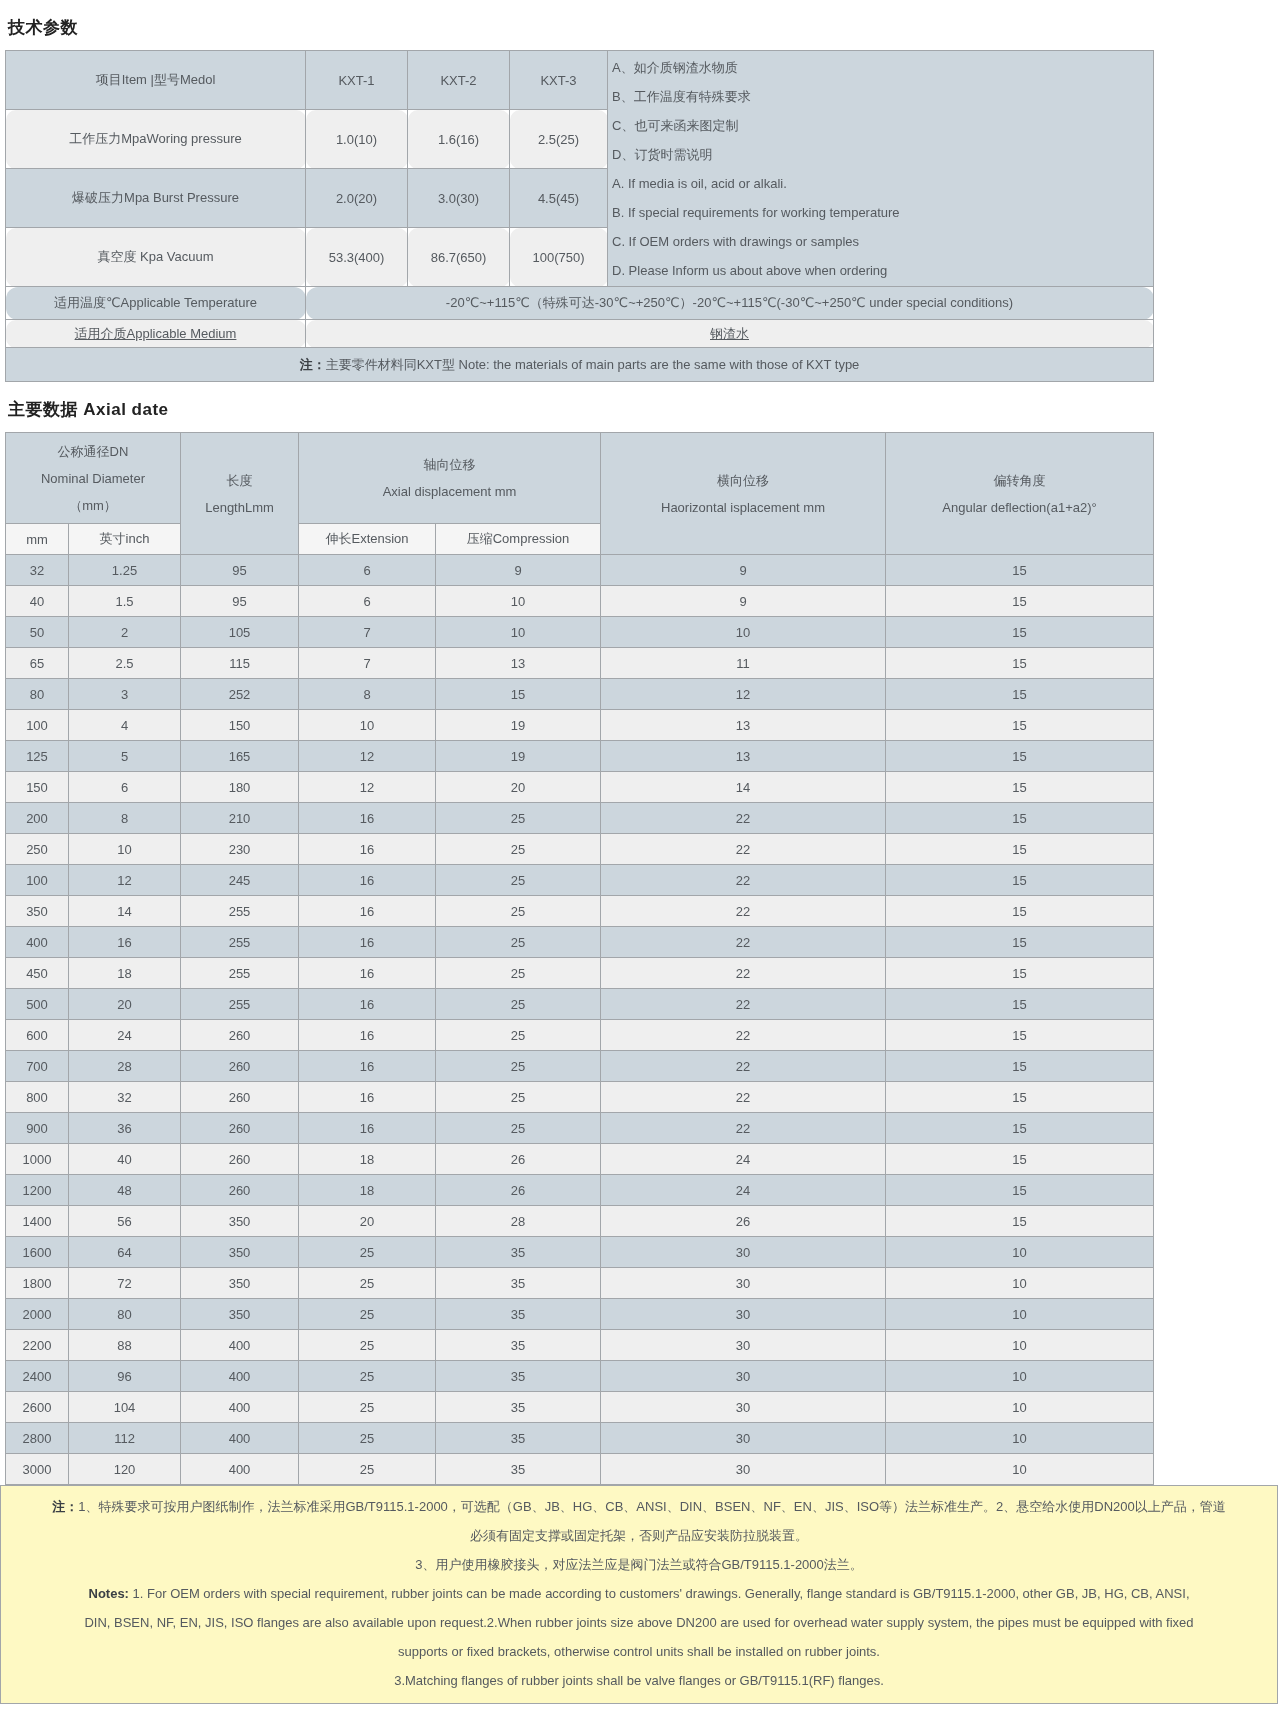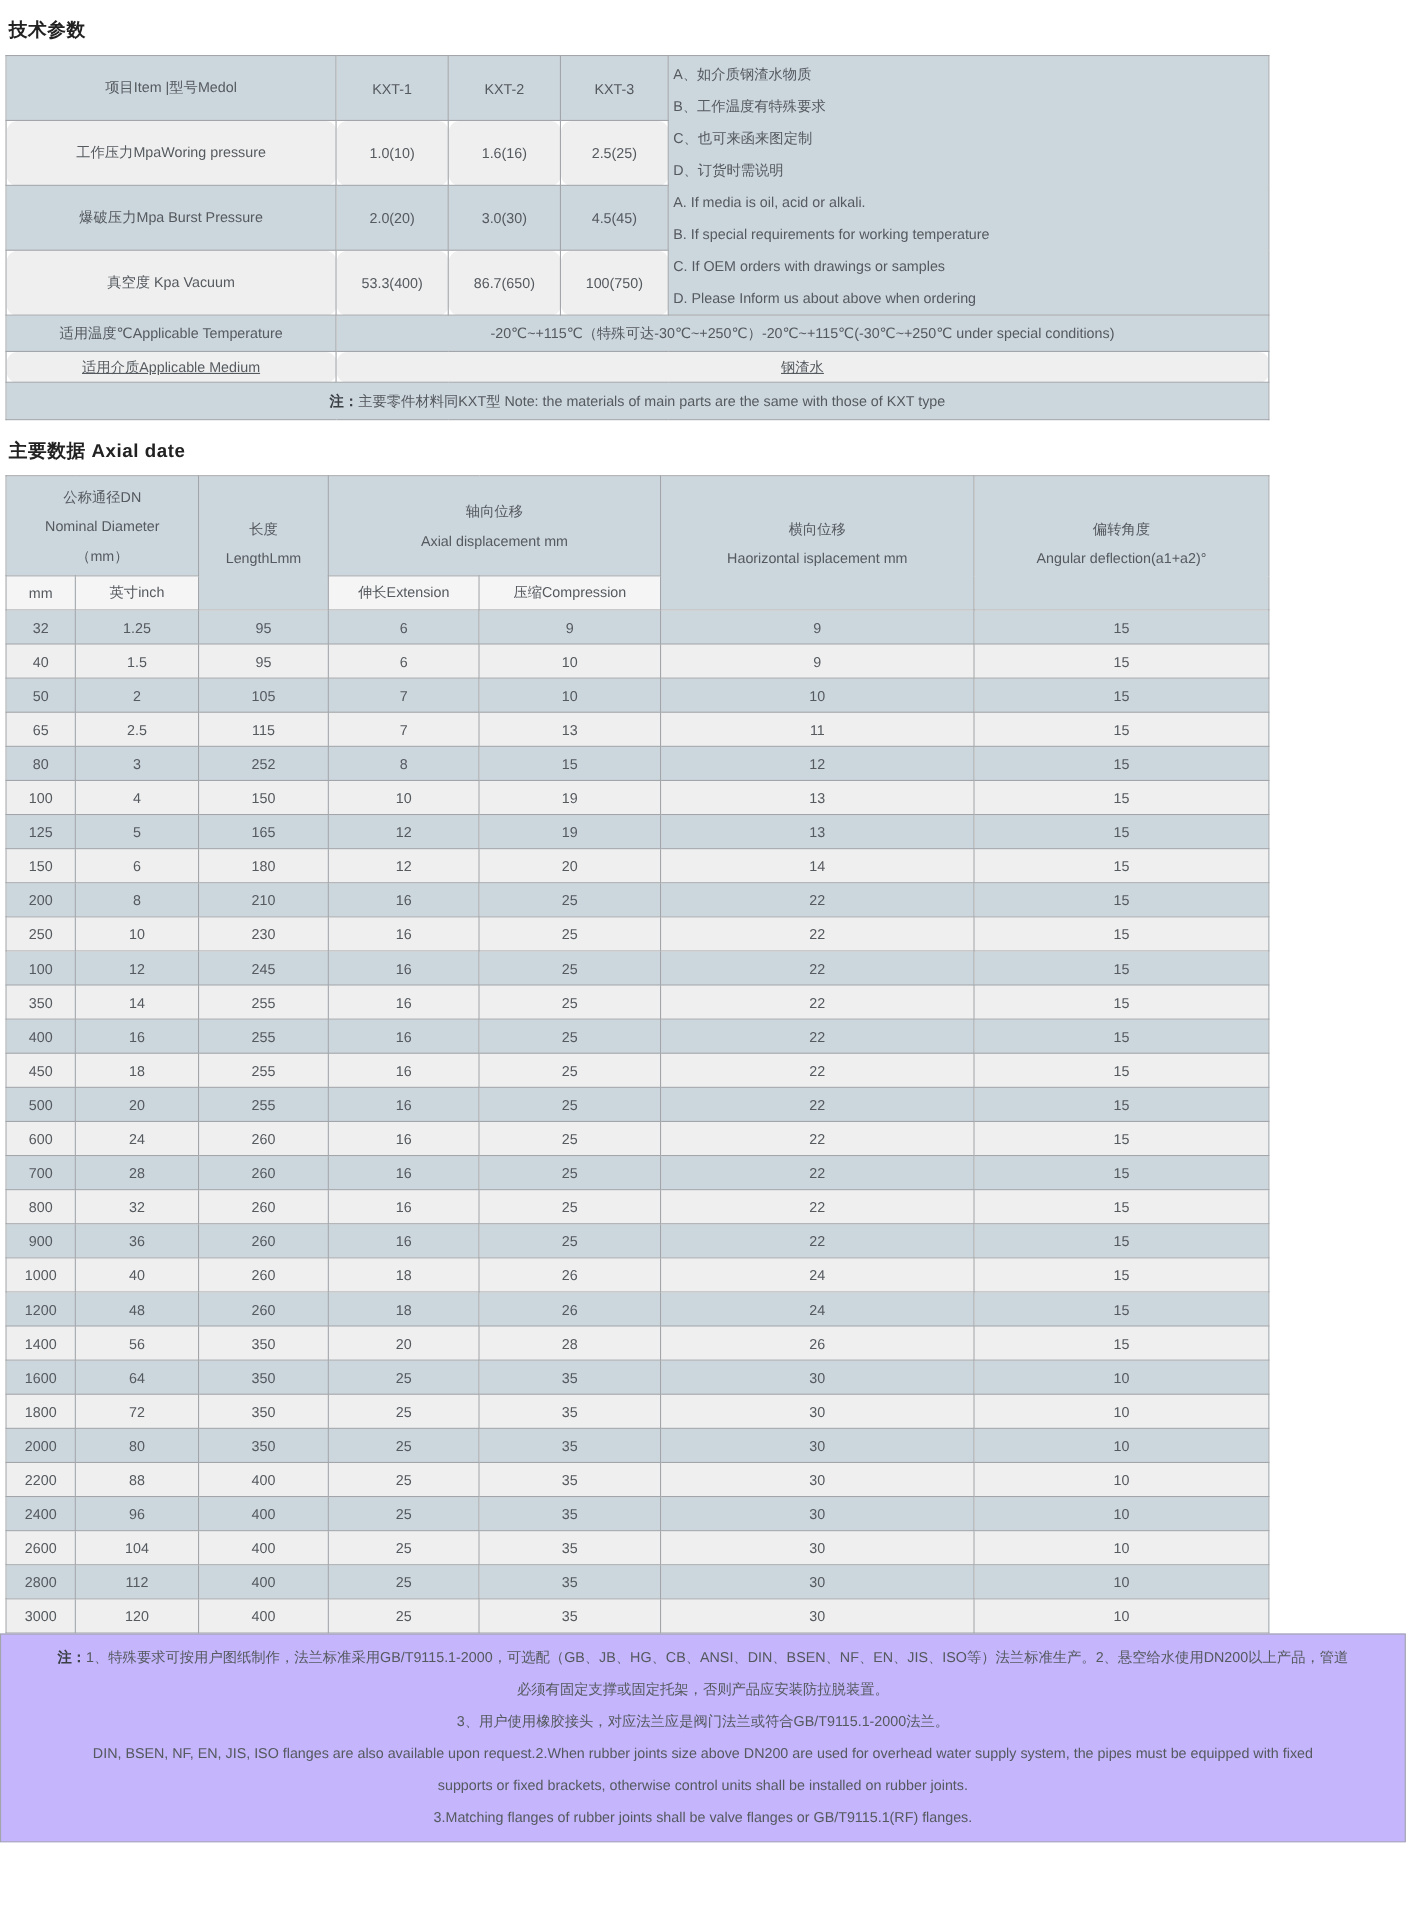--- a/index.html
+++ b/index.html
@@ -31,40 +31,40 @@
     font-size: 13px;
     padding: 0 4px;
     overflow: hidden;
   }
   .bg-blue  { background: #ccd6dd; }
   .bg-light { background: #efefef; border-radius: 10px; }
   .bg-sub   { background: #f5f5f5; }
 
   
   .tech-table .tall td { height: 58px; }
-  .tech-table tr.r-temp td   { height: 32px; }
+  .tech-table tr.r-temp td   { height: 32px; border-radius: 12px; }
   .tech-table tr.r-medium td { height: 27px; text-decoration: underline; }
   .tech-table tr.r-note td   { height: 33px; }
   .side-notes-cell { vertical-align: middle; }
   .side-note-line { line-height: 29px; text-align: left; }
   .note-prefix { font-weight: bold; color: #3a3f44; }
 
   
   .main-table thead tr.hdr-main td { height: 90px; }
   .main-table thead tr.hdr-sub td  { height: 30px; }
   .main-table tbody td { height: 30px; }
   .hdr-line { line-height: 27px; }
   .main-table tbody tr:nth-child(odd)  td { background: #ccd6dd; }
   .main-table tbody tr:nth-child(even) td { background: #efefef; }
 
   
   .bottom-notes {
     margin-top: 0;
     width: 1278px;
-    background: #c4b5fd;
+    background: #fef9c3;
     border: 1px solid #a2a6aa;
     padding: 6px 0 8px 0;
     box-sizing: border-box;
   }
   .bottom-note-line {
     font-size: 13px;
     line-height: 29px;
     text-align: center;
     white-space: nowrap;
     overflow: hidden;
@@ -449,16 +449,17 @@
         <td>30</td>
         <td>10</td>
       </tr>
     </tbody>
 </table>
 
 <div class="bottom-notes">
     <div class="bottom-note-line"><span class="note-prefix">注：</span>1、特殊要求可按用户图纸制作，法兰标准采用GB/T9115.1-2000，可选配（GB、JB、HG、CB、ANSI、DIN、BSEN、NF、EN、JIS、ISO等）法兰标准生产。2、悬空给水使用DN200以上产品，管道</div>
     <div class="bottom-note-line">必须有固定支撑或固定托架，否则产品应安装防拉脱装置。</div>
     <div class="bottom-note-line">3、用户使用橡胶接头，对应法兰应是阀门法兰或符合GB/T9115.1-2000法兰。</div>
+    <div class="bottom-note-line"><span class="note-prefix">Notes:</span> 1. For OEM orders with special requirement, rubber joints can be made according to customers' drawings. Generally, flange standard is GB/T9115.1-2000, other GB, JB, HG, CB, ANSI,</div>
     <div class="bottom-note-line">DIN, BSEN, NF, EN, JIS, ISO flanges are also available upon request.2.When rubber joints size above DN200 are used for overhead water supply system, the pipes must be equipped with fixed</div>
     <div class="bottom-note-line">supports or fixed brackets, otherwise control units shall be installed on rubber joints.</div>
     <div class="bottom-note-line">3.Matching flanges of rubber joints shall be valve flanges or GB/T9115.1(RF) flanges.</div>
   </div>
 
 </body></html>

